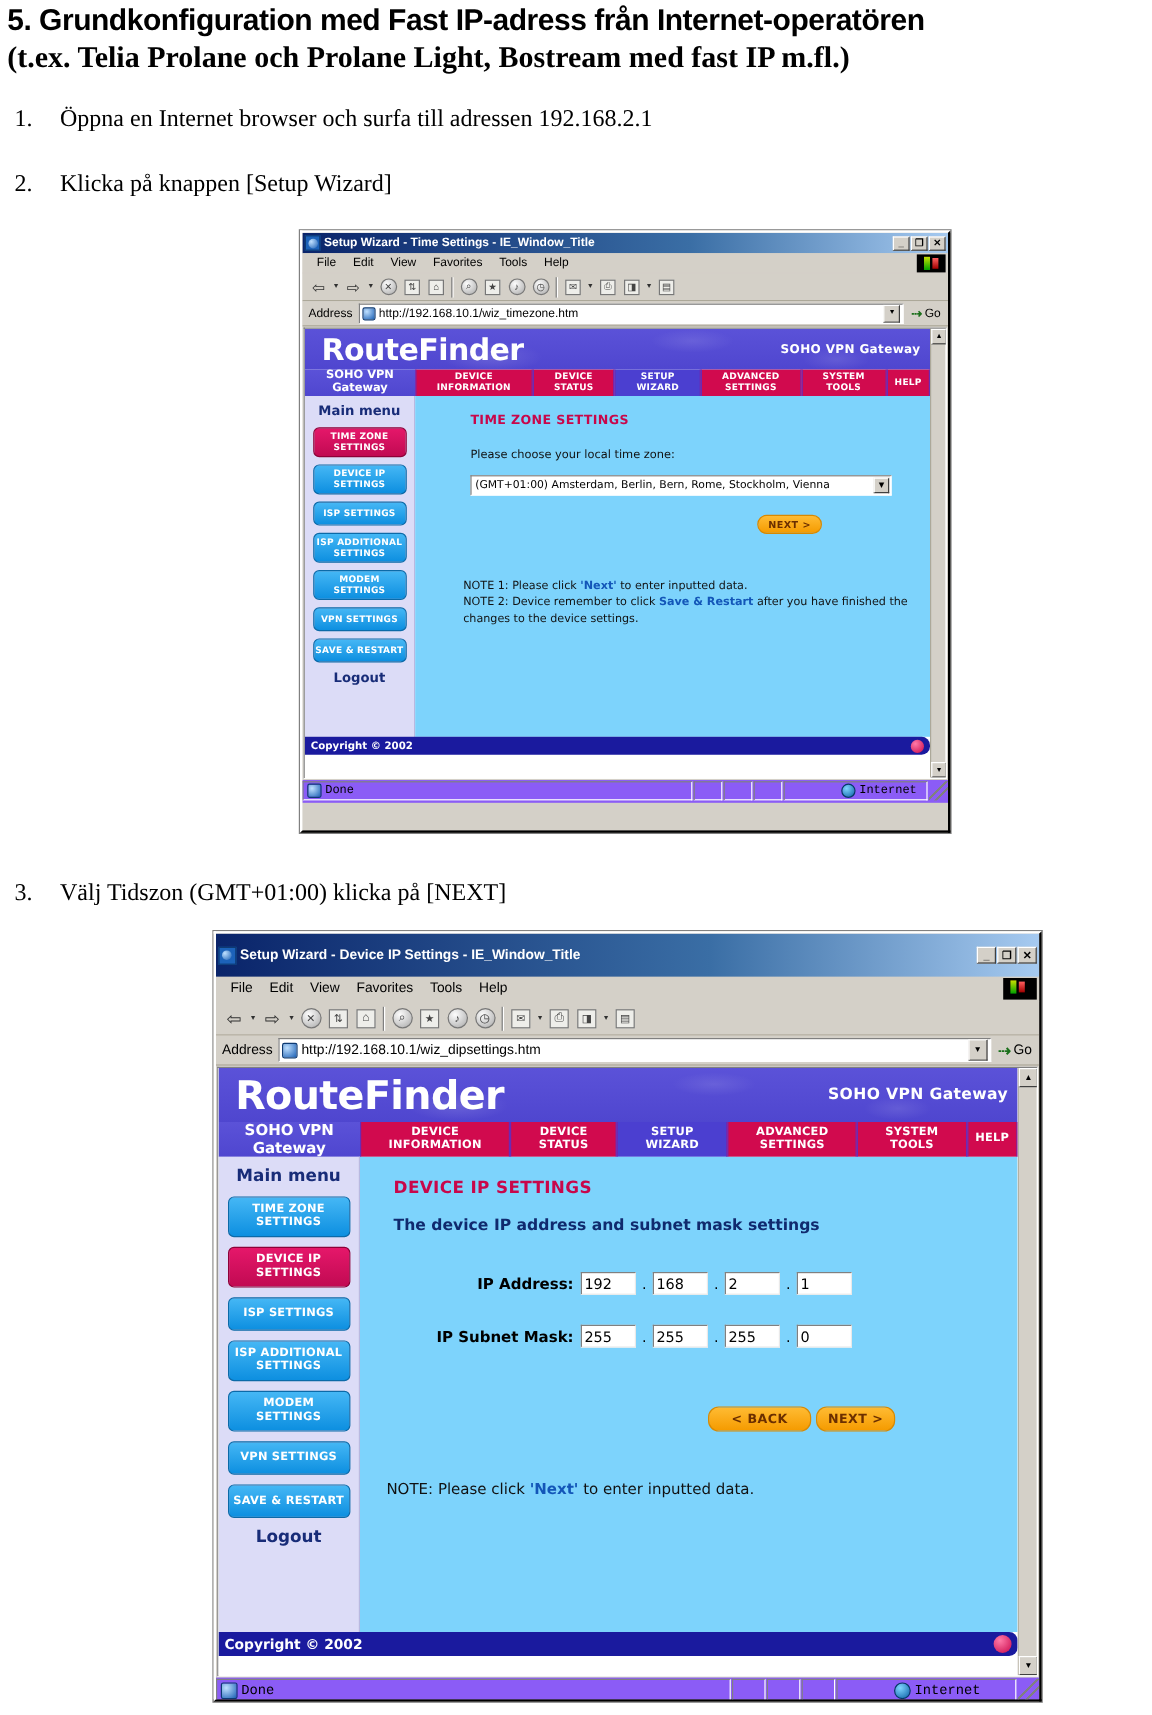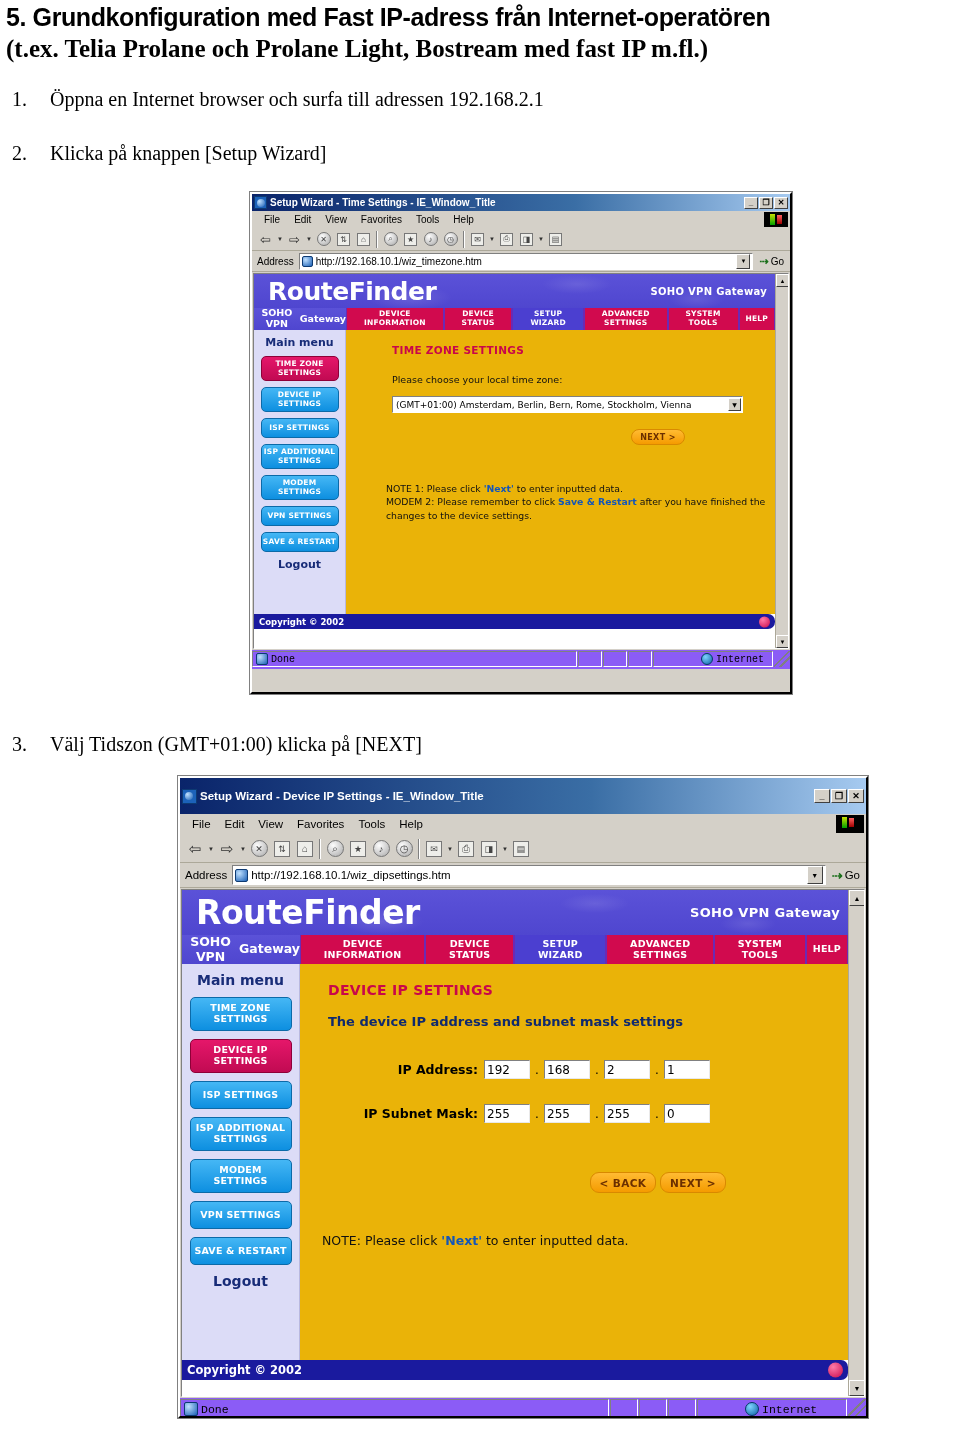--- a/index.html
+++ b/index.html
@@ -197,21 +197,21 @@
   }
   .rf-tag {
     color:#fff; font-family:"DejaVu Sans", sans-serif; font-weight:bold;
     letter-spacing:0.3px;
   }
   .rf-navrow { display:flex; }
   .rf-brand {
     background:linear-gradient(#5b52d8,#4f46cf);
     color:#fff; text-align:center;
     font-family:"DejaVu Sans", sans-serif; font-weight:bold;
-    display:flex; flex-direction:row; align-items:center; justify-content:center;
+    display:flex; flex-direction:column; align-items:center; justify-content:center;
     line-height:1.15;
     flex:0 0 auto;
   }
   .rf-tabs { flex:1 1 auto; display:flex; }
   .rf-tab {
     flex:1 1 auto;
     background:#d10a4e;
     color:#fff;
     font-family:"DejaVu Sans", sans-serif; font-weight:bold;
     display:flex; flex-direction:column; align-items:center; justify-content:center;
@@ -244,21 +244,21 @@
     letter-spacing:0.2px;
   }
   .side-btn.active {
     background:linear-gradient(#e5176a,#c10a52);
     border-color:#8e0038;
   }
   .side-logout {
     color:#182c78; font-family:"DejaVu Sans", sans-serif; font-weight:bold;
     text-align:center;
   }
-  .rf-main { flex:1 1 auto; background:#eab308; position:relative; }
+  .rf-main { flex:1 1 auto; background:#7dd3fc; position:relative; }
   .sec-title {
     color:#c8074a; font-family:"DejaVu Sans", sans-serif; font-weight:bold;
     letter-spacing:0.3px;
   }
   .sec-sub {
     color:#102a6e; font-family:"DejaVu Sans", sans-serif; font-weight:bold;
   }
   .sec-text {
     color:#111; font-family:"DejaVu Sans", sans-serif;
   }
@@ -527,21 +527,21 @@
             <span>(GMT+01:00) Amsterdam, Berlin, Bern, Rome, Stockholm, Vienna</span>
             <span class="tz-arrow">▼</span>
           </div>
           <div class="btn-next" style="position:absolute; left:285px; top:99px; width:54px; height:16px; font-size:8px;">NEXT &gt;</div>
 
           <div class="note" style="position:absolute; left:40px; top:152px; width:380px; font-size:9.3px;">
             <div>
               <span>NOTE 1: Please click </span><b>'Next'</b><span> to enter inputted data.</span>
             </div>
             <div>
-              <span>MODEM 2: Please remember to click </span><b>Save &amp; Restart</b><span> after you have finished the changes to the device settings.</span>
+              <span>NOTE 2: Device remember to click </span><b>Save &amp; Restart</b><span> after you have finished the changes to the device settings.</span>
             </div>
           </div>
         </div>
       </div>
 
       <div class="copyright-bar" style="height:15px; font-size:8.5px; margin-top:0;">
         <span>Copyright © 2002</span>
         <span class="copy-dot" style="width:11px; height:11px;"></span>
       </div>
     </div>
@@ -740,21 +740,21 @@
             <div class="ip-box" style="width:46px; height:19px; font-size:12px; margin-left:6px;">255</div>
             <div class="ip-dot" style="width:14px; font-size:12px;">.</div>
             <div class="ip-box" style="width:46px; height:19px; font-size:12px;">255</div>
             <div class="ip-dot" style="width:14px; font-size:12px;">.</div>
             <div class="ip-box" style="width:46px; height:19px; font-size:12px;">255</div>
             <div class="ip-dot" style="width:14px; font-size:12px;">.</div>
             <div class="ip-box" style="width:46px; height:19px; font-size:12px;">0</div>
           </div>
 
           <div style="position:absolute; left:290px; top:208px; display:flex; gap:4px;">
-            <div class="btn-back" style="width:66px; height:21px; font-size:10.5px;">&lt; BACK</div>
+            <div class="btn-back" style="width:86px; height:21px; font-size:10.5px;">&lt; BACK</div>
             <div class="btn-next" style="width:66px; height:21px; font-size:10.5px;">NEXT &gt;</div>
           </div>
 
           <div class="note" style="position:absolute; left:22px; top:268px; width:440px; font-size:12.5px;">
             <span>NOTE: Please click </span><b>'Next'</b><span> to enter inputted data.</span>
           </div>
         </div>
       </div>
 
       <div class="copyright-bar" style="height:20px; font-size:11.5px;">

